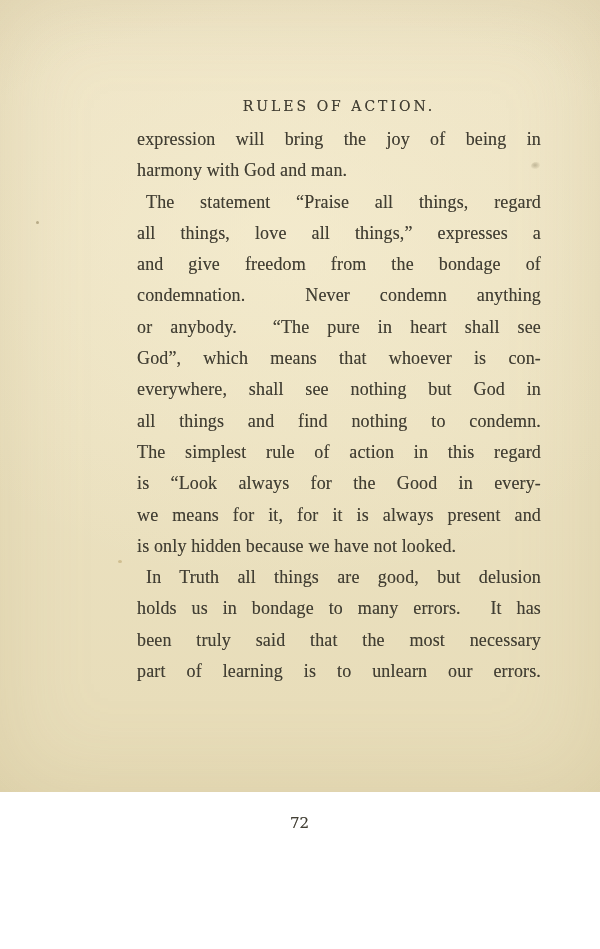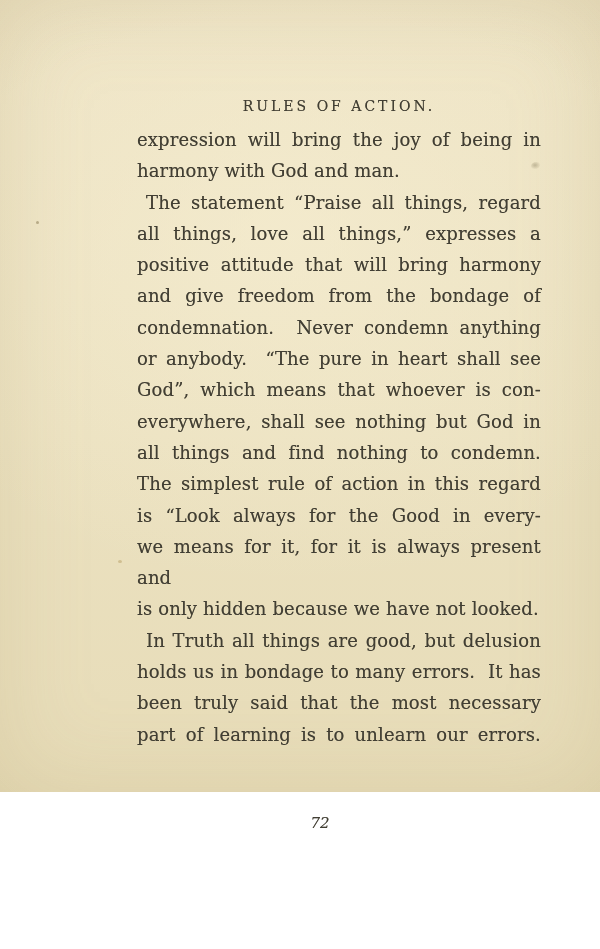--- a/index.html
+++ b/index.html
@@ -40,43 +40,42 @@
   .text-block {
     position: absolute;
     left: 137px;
     top: 124px;
     width: 404px;
     font-size: 18px;
     line-height: 31.3px;
     letter-spacing: 0.15px;
     color: var(--ink, #413e33);
     text-shadow: 0 0 0.5px rgba(62,58,46,0.5);
+    font-family: Liberation Serif, serif;
   }
   .line {
     text-align: justify;
     text-align-last: justify;
     white-space: normal;
   }
   .line.flush {
     text-align-last: left;
   }
   .line.indent {
     text-indent: 9px;
   }
   .page-number {
     position: absolute;
     left: 290px;
     top: 816px;
     width: 60px;
-    text-align: center;
     font-size: 15px;
     line-height: 15px;
     color: var(--ink, #413e33);
     text-shadow: 0 0 0.5px rgba(62,58,46,0.5);
-    font-style: italic;
   }
   .smudge {
     position: absolute;
     left: 531px;
     top: 162px;
     width: 9px;
     height: 7px;
     border-radius: 60% 40% 55% 45%;
     background: radial-gradient(ellipse at 45% 45%, rgba(118,106,74,0.38) 0%, rgba(118,106,74,0.12) 55%, rgba(118,106,74,0) 80%);
   }
@@ -103,21 +102,20 @@
 <body>
 
 <div class="page">
   <div class="running-head">RULES OF ACTION.</div>
 
   <div class="text-block">
       <div class="line">expression will bring the joy of being in</div>
       <div class="line flush">harmony with God and man.</div>
       <div class="line indent">The statement “Praise all things, regard</div>
       <div class="line">all things, love all things,” expresses a</div>
-      <div class="line">positive attitude that will bring harmony</div>
       <div class="line">and give freedom from the bondage of</div>
       <div class="line">condemnation.&nbsp; Never condemn anything</div>
       <div class="line">or anybody.&nbsp; “The pure in heart shall see</div>
       <div class="line">God”, which means that whoever is con-</div>
       <div class="line">everywhere, shall see nothing but God in</div>
       <div class="line">all things and find nothing to condemn.</div>
       <div class="line">The simplest rule of action in this regard</div>
       <div class="line">is “Look always for the Good in every-</div>
       <div class="line">we means for it, for it is always present and</div>
       <div class="line flush">is only hidden because we have not looked.</div>

